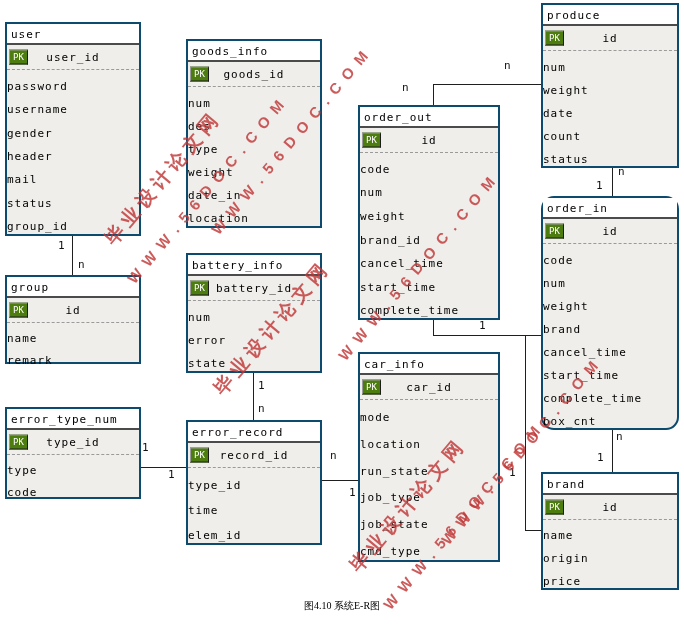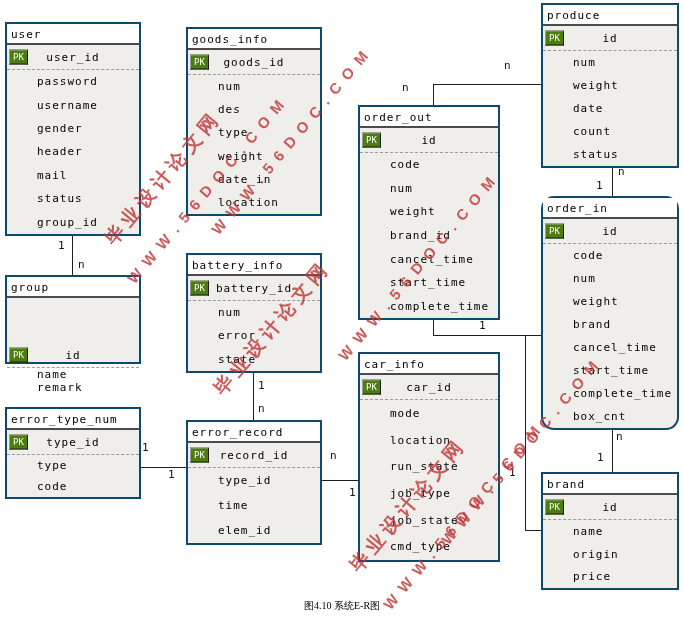--- a/index.html
+++ b/index.html
@@ -10,21 +10,21 @@
   .ttl{background:#ffffff;border-bottom:2px solid #4b4b4b;font-size:11px;color:#000;
        height:21px;box-sizing:border-box;padding:4px 2px 0 4px;letter-spacing:1px;flex:0 0 auto;}
   .tbody{flex:1 1 auto;display:flex;flex-direction:column;min-height:0;}
   .row{display:flex;align-items:center;font-size:11px;color:#000;}
   .pkrow{flex:0 0 24px;border-bottom:1px dashed #9a9a9a;position:relative;}
   .pkbadge{position:absolute;left:2px;top:50%;transform:translateY(-50%);
            background:#4d7c0f;color:#fff;font-size:9px;line-height:11px;padding:1px 3px;
            border-top:1px solid #9a9a9a;border-left:1px solid #9a9a9a;
            border-right:1px solid #1c1c1c;border-bottom:1px solid #1c1c1c;}
   .pkname{flex:1;text-align:center;letter-spacing:1px;}
-  .frow{flex:1 1 auto;padding-left:30px;letter-spacing:1px;}
+  .frow{flex:1 1 auto;letter-spacing:1px;margin-top:9px;}
   .line{position:absolute;background:#1f1f1f;z-index:1;}
   .card{position:absolute;font-size:11px;color:#111;z-index:3;line-height:12px;}
   .wm{position:absolute;font-weight:bold;white-space:nowrap;z-index:4;pointer-events:none;
       transform:translate(-50%,-50%) rotate(-50deg);
       font-family:"Liberation Sans","DejaVu Sans",sans-serif;}
   .wm-cn{font-size:19px;letter-spacing:5px;}
   .wm-en{font-size:15px;letter-spacing:2px;}
   .caption{position:absolute;left:0;right:0;top:599px;text-align:center;color:#000;
            font-size:10px;font-family:"Liberation Serif","DejaVu Serif",serif;z-index:3;}
 </style>
@@ -54,21 +54,21 @@
       </div>
     <div class="row frow">password</div>
         <div class="row frow">username</div>
         <div class="row frow">gender</div>
         <div class="row frow">header</div>
         <div class="row frow">mail</div>
         <div class="row frow">status</div>
         <div class="row frow">group_id</div>
       </div>
   </div>
-    <div class="tbl" style="left: 186px; top: 27px; width: 136px; height: 189px;">
+    <div class="tbl" style="left: 186px; top: 39px; width: 136px; height: 189px;">
     <div class="ttl">goods_info</div>
     <div class="tbody">
       <div class="row pkrow">
         <span class="pkbadge">PK</span>
         <span class="pkname">goods_id</span>
       </div>
     <div class="row frow">num</div>
         <div class="row frow">des</div>
         <div class="row frow">type</div>
         <div class="row frow">weight</div>
@@ -116,21 +116,21 @@
     <div class="row frow">code</div>
         <div class="row frow">num</div>
         <div class="row frow">weight</div>
         <div class="row frow">brand</div>
         <div class="row frow">cancel_time</div>
         <div class="row frow">start_time</div>
         <div class="row frow">complete_time</div>
         <div class="row frow">box_cnt</div>
       </div>
   </div>
-    <div class="tbl" style="left: 5px; top: 275px; width: 136px; height: 89px; gap: 45px;">
+    <div class="tbl" style="left: 5px; top: 275px; width: 136px; height: 89px;">
     <div class="ttl">group</div>
     <div class="tbody">
       <div class="row pkrow">
         <span class="pkbadge">PK</span>
         <span class="pkname">id</span>
       </div>
     <div class="row frow">name</div>
         <div class="row frow">remark</div>
       </div>
   </div>

